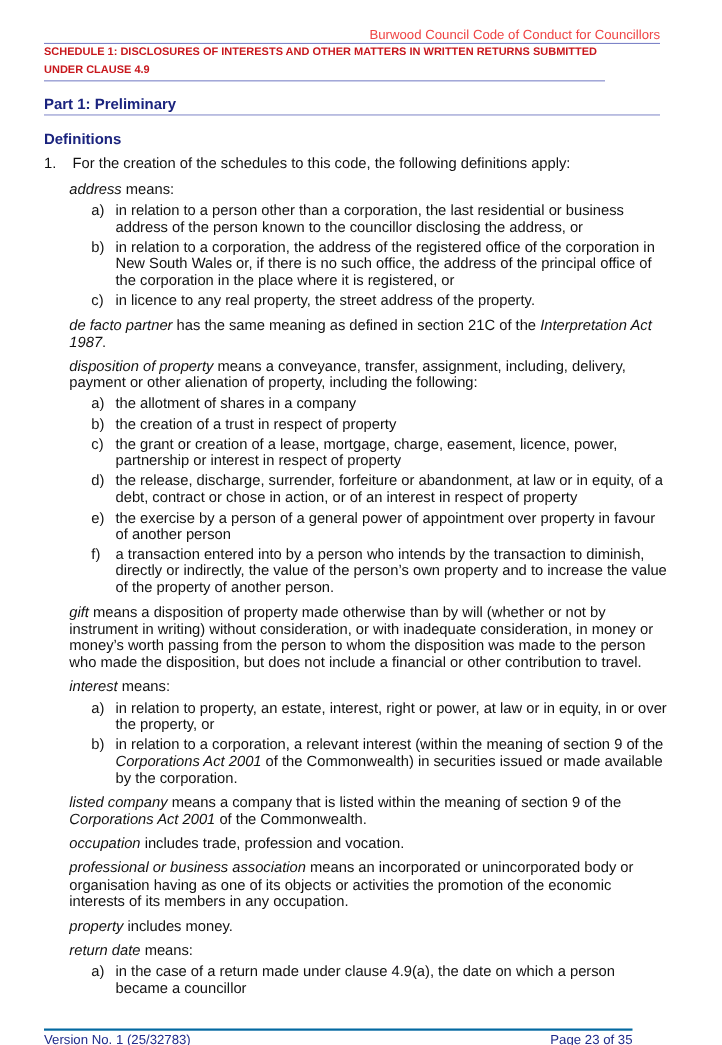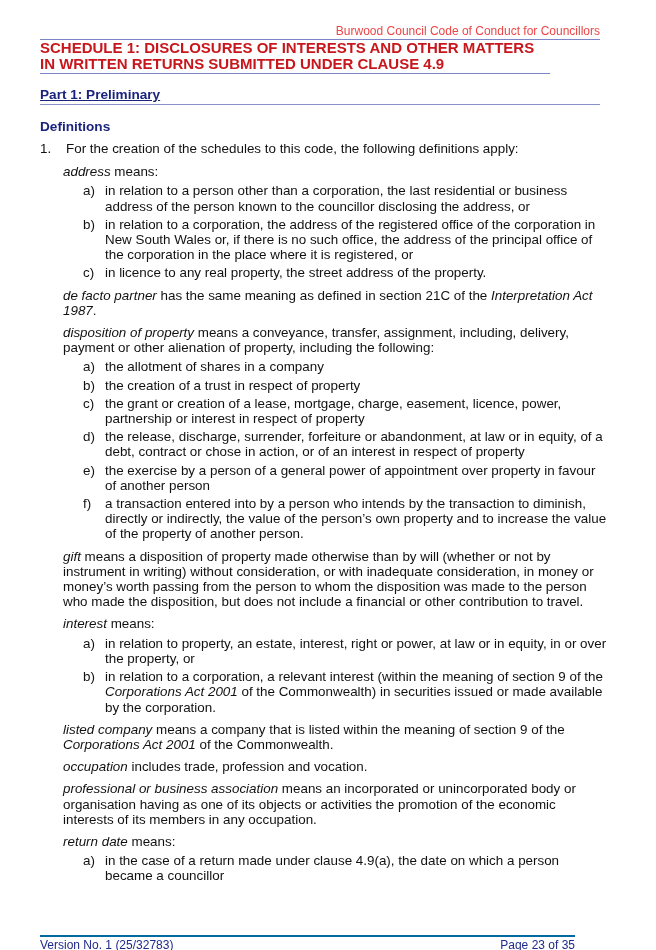--- a/index.html
+++ b/index.html
@@ -3,25 +3,25 @@
 <meta charset="utf-8">
 <style>
   html, body { margin: 0; padding: 0; background: #ffffff; }
   body { width: 656px; height: 950px; position: relative; overflow: hidden;
          font-family: "Liberation Sans", sans-serif; color: #111111; font-size: 13.4px; }
   .page { position: absolute; left: 0; top: 0; width: 656px; height: 950px; }
   .running-header { position: absolute; left: 40px; width: 560px; top: 24px; text-align: right;
          font-size: 12px; color: #ef4444; line-height: 14px; padding-bottom: 1px;
          border-bottom: 1px solid #7d84c8; }
   .schedule-title { position: absolute; left: 40px; width: 510px; top: 40px;
-         font-weight: bold; font-size: 15px; color: #c8171c; line-height: 16px;
+         font-weight: bold; font-size: 10px; color: #c8171c; line-height: 16px;
          padding-bottom: 1px; border-bottom: 1px solid #7d84c8; }
   .part-heading { position: absolute; left: 40px; width: 560px; top: 87px; font-weight: bold;
          font-size: 13.6px; color: #1a237e; line-height: 16px; padding-bottom: 1px;
-         border-bottom: 1px solid #8a90cc; text-decoration: underline; }
+         border-bottom: 1px solid #8a90cc; }
   .section-heading { position: absolute; left: 40px; top: 119px; font-weight: bold;
          font-size: 13.6px; color: #1a237e; line-height: 16px; text-align: right; }
   .content { position: absolute; left: 40px; top: 141px; width: 570px; line-height: 15.2px; }
   .intro { display: flex; margin: 0 0 8px 0; }
   .intro .num { width: 26px; }
   .def { margin: 0 0 7px 23px; }
   .def i { font-style: italic; }
   .sublist { margin: -3px 0 7px 43px; }
   .subitem { display: flex; margin-bottom: 3px; }
   .subitem .lbl { width: 22px; flex: none; }
@@ -104,20 +104,21 @@
           <span class="txt"><span>in relation to a corporation, a relevant interest (within the meaning of section 9 of the </span><i>Corporations Act 2001</i><span> of the Commonwealth) in securities issued or made available by the corporation.</span></span>
         </div>
     </div>
 
     <div class="def"><i>listed company</i><span> means a company that is listed within the meaning of section 9 of the </span><i>Corporations Act 2001</i><span> of the Commonwealth.</span></div>
 
     <div class="def"><i>occupation</i><span> includes trade, profession and vocation.</span></div>
 
     <div class="def"><i>professional or business association</i><span> means an incorporated or unincorporated body or organisation having as one of its objects or activities the promotion of the economic interests of its members in any occupation.</span></div>
 
+    <div class="def"><i>property</i><span> includes money.</span></div>
 
     <div class="def"><i>return date</i><span> means:</span></div>
     <div class="sublist">
       <div class="subitem">
           <span class="lbl">a)</span>
           <span class="txt">in the case of a return made under clause 4.9(a), the date on which a person became a councillor</span>
         </div>
     </div>
   </div>
 

